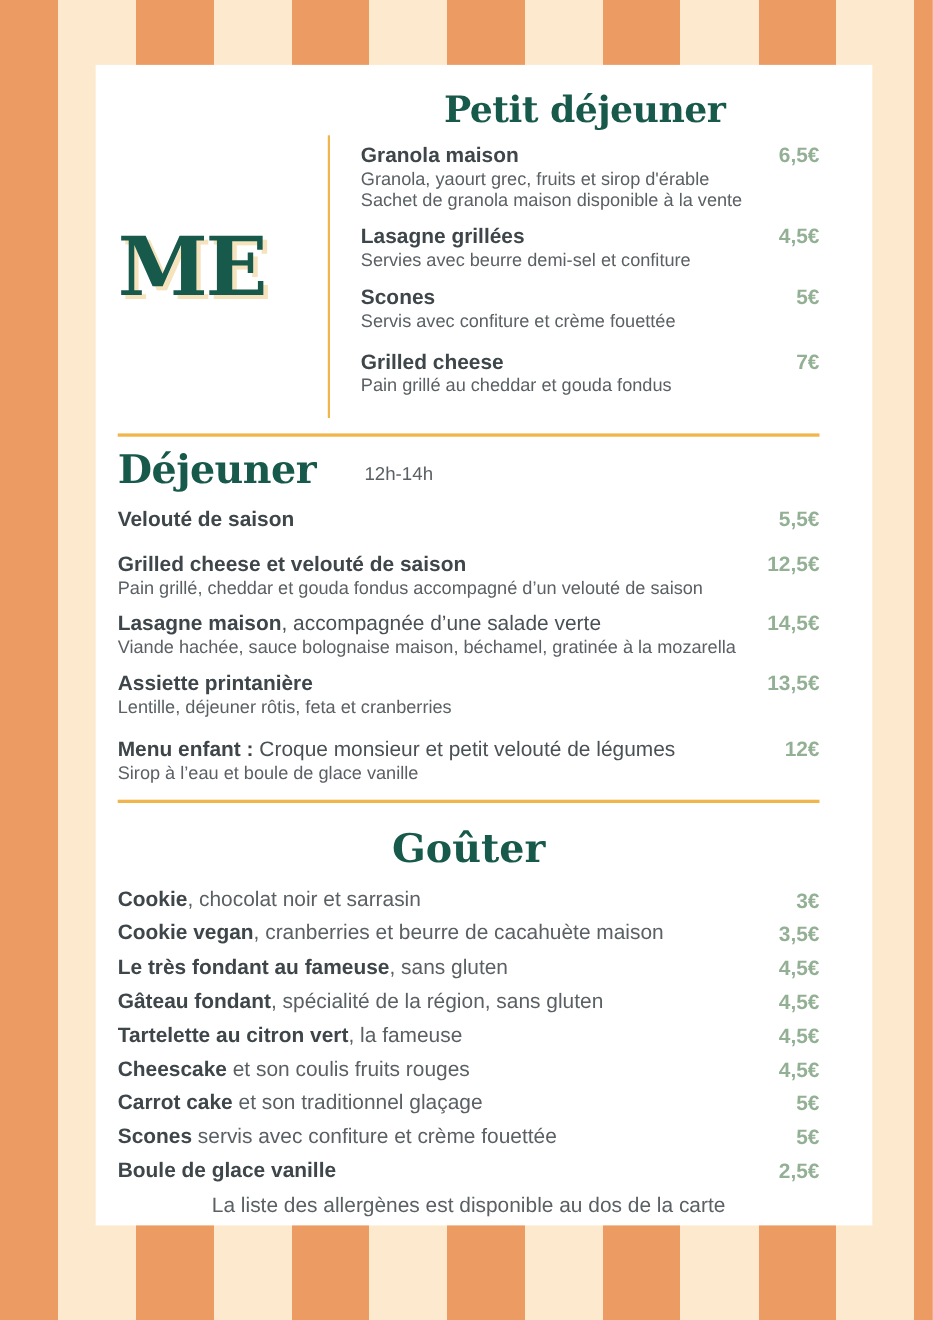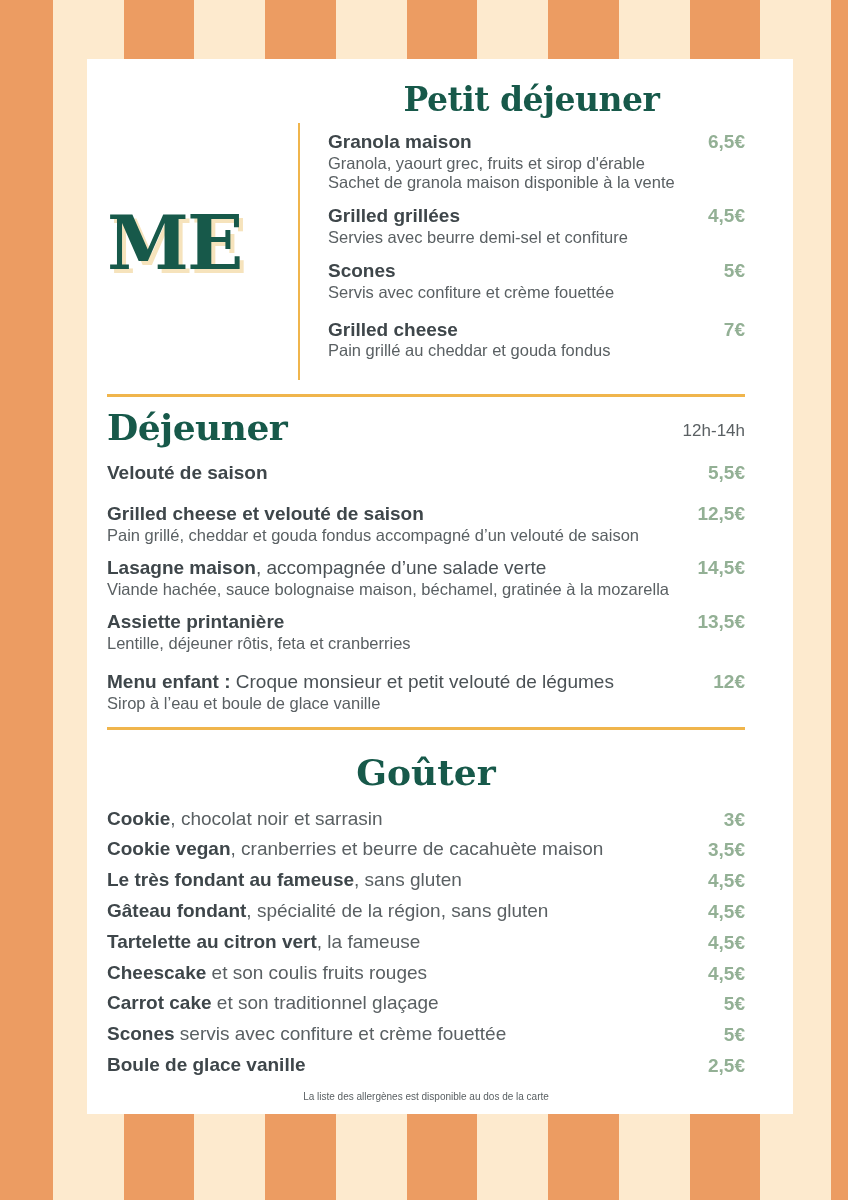--- a/index.html
+++ b/index.html
@@ -71,22 +71,23 @@
   }
   .desc { font-size: 16.5px; color: #5A6063; line-height: 1.17; }
   
   .hr-amber {
     border: none;
     border-top: 3px solid #F0B54C;
     margin: 14px 0 0 0;
   }
   
   .lunch-head {
-    display: flex; justify-content: space-between; align-items: flex-end;
+    display: flex; justify-content: flex-start; align-items: flex-end;
     margin-top: 10px;
+    gap: 16px;
   }
   .lunch-title { font-size: 36px; letter-spacing: -0.5px; }
   .lunch-time {
     font-size: 17px; color: #5A6063; margin-left: 28px; margin-bottom: 7px;
   }
   .lunch-items { margin-top: 14px; }
   .l-item { margin-bottom: 12px; }
   .l-item.gap-top { margin-top: 18px; }
   .l-title { font-size: 19px; line-height: 1.2; }
   .l-title .bold { font-weight: bold; color: #3E464A; }
@@ -97,21 +98,21 @@
   .g-row {
     display: flex; justify-content: space-between; align-items: flex-start;
     font-size: 19px; line-height: 20px; margin-bottom: 8px;
   }
   .g-row .bold { font-weight: bold; color: #3E464A; }
   .g-row .rest { color: #5A6063; }
   
   .footer {
     margin-top: 8px;
     text-align: center;
-    font-size: 10px; line-height: 21px; color: #5A6063;
+    font-size: 19px; line-height: 21px; color: #5A6063;
   }
 </style>
 </head>
 <body>
 
 <div class="page">
   <div class="card">
 
     <section>
       <h1 class="h-green bf-title">Petit déjeuner</h1>
@@ -127,21 +128,21 @@
             <div class="item-head">
               <span class="item-name">Granola maison</span>
               <span class="price">6,5€</span>
             </div>
             <div class="desc">Granola, yaourt grec, fruits et sirop d'érable</div>
             <div class="desc">Sachet de granola maison disponible à la vente</div>
           </div>
 
           <div class="bf-item">
             <div class="item-head">
-              <span class="item-name">Grilled grillées</span>
+              <span class="item-name">Lasagne grillées</span>
               <span class="price">4,5€</span>
             </div>
             <div class="desc">Servies avec beurre demi-sel et confiture</div>
           </div>
 
           <div class="bf-item">
             <div class="item-head">
               <span class="item-name">Scones</span>
               <span class="price">5€</span>
             </div>

